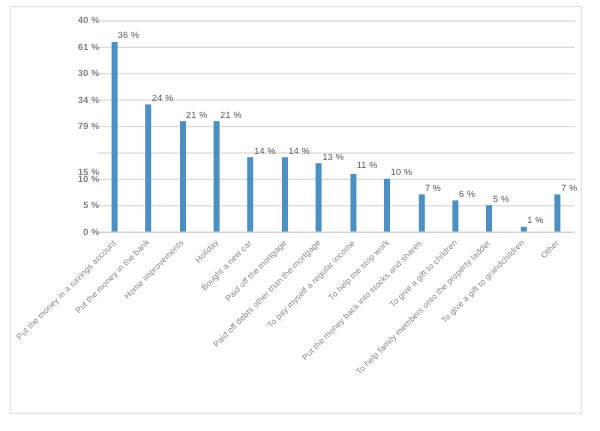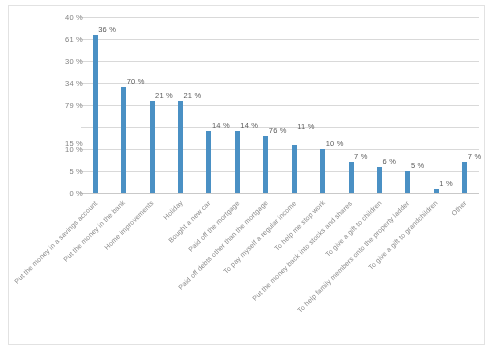--- a/index.html
+++ b/index.html
@@ -58,20 +58,21 @@
     left: 0;
     top: 0;
     width: 80px;
     height: 359px;
   }
   #yaxis-labels .ytick {
     position: absolute;
     right: 6px;
     text-align: right;
     transform: translateY(-50%);
+    font-weight: bold;
   }
 
   #bars {
     position: absolute;
     left: 80px;
     top: 0;
     width: 398px;
     height: 192px;
   }
   .bar {
@@ -161,26 +162,26 @@
       <div class="cat-label" style="left: 212.503px; top: 263.711px;">To pay myself a regular income</div>
       <div class="cat-label" style="left: 263.56px; top: 241.083px;">To help me stop work</div>
       <div class="cat-label" style="left: 242.49px; top: 290.581px;">Put the money back into stocks and shares</div>
       <div class="cat-label" style="left: 314.76px; top: 246.74px;">To give a gift to children</div>
       <div class="cat-label" style="left: 287.327px; top: 302.602px;">To help family members onto the property ladder</div>
       <div class="cat-label" style="left: 358.182px; top: 260.175px;">To give a gift to grandchildren</div>
       <div class="cat-label" style="left: 441.058px; top: 205.728px;">Other</div>
     </div>
 
 <div class="bar-label" style="left: 89.2143px; top: 18.6px;">36 %</div>
-    <div class="bar-label" style="left: 117.643px; top: 71.4px;">70 %</div>
+    <div class="bar-label" style="left: 117.643px; top: 71.4px;">24 %</div>
     <div class="bar-label" style="left: 146.071px; top: 84.6px;">21 %</div>
     <div class="bar-label" style="left: 174.5px; top: 84.6px;">21 %</div>
     <div class="bar-label" style="left: 202.929px; top: 115.4px;">14 %</div>
     <div class="bar-label" style="left: 231.357px; top: 115.4px;">14 %</div>
-    <div class="bar-label" style="left: 259.786px; top: 119.8px;">76 %</div>
-    <div class="bar-label" style="left: 288.214px; top: 116px;">11 %</div>
+    <div class="bar-label" style="left: 259.786px; top: 119.8px;">13 %</div>
+    <div class="bar-label" style="left: 288.214px; top: 127px;">11 %</div>
     <div class="bar-label" style="left: 316.643px; top: 133px;">10 %</div>
     <div class="bar-label" style="left: 345.071px; top: 146.2px;">7 %</div>
     <div class="bar-label" style="left: 373.5px; top: 150.6px;">6 %</div>
     <div class="bar-label" style="left: 401.929px; top: 155px;">5 %</div>
     <div class="bar-label" style="left: 430.357px; top: 172.6px;">1 %</div>
     <div class="bar-label" style="left: 458.786px; top: 146.2px;">7 %</div>
   </div>
 
 </body></html>

